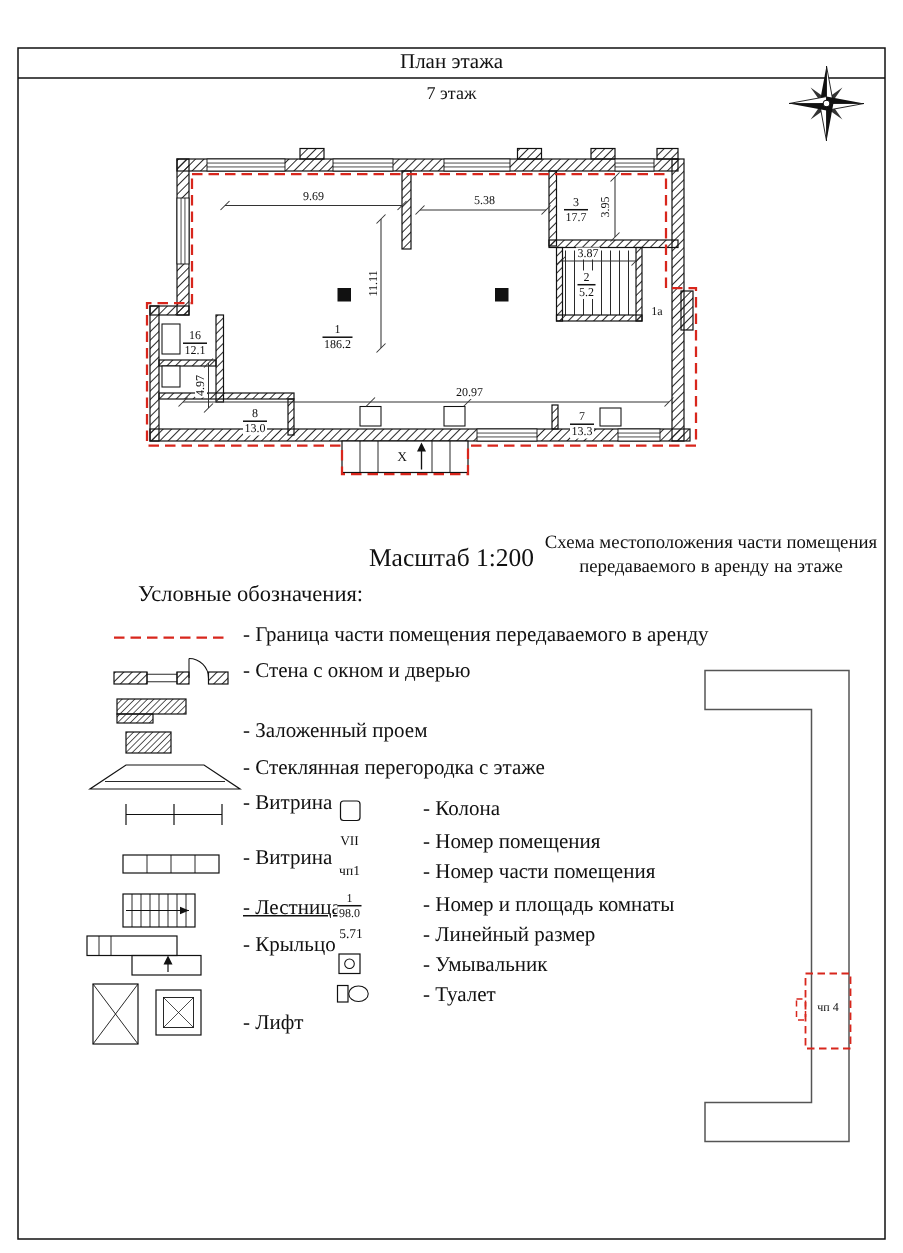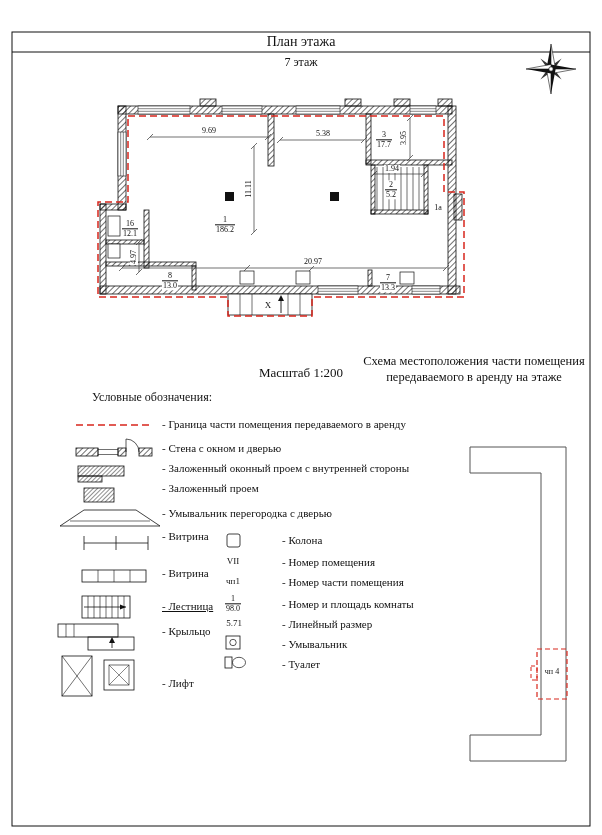--- a/index.html
+++ b/index.html
@@ -6,25 +6,25 @@
   html,body { background:#ffffff; }
   body { font-family:"Liberation Serif", serif; }
   .page { position:relative; width:602px; height:835px; background:#fff; overflow:hidden; margin:4px auto; }
   .svg-layer { position:absolute; left:0; top:0; }
 
   .txt { position:absolute; transform:translate(-50%,-50%); white-space:nowrap; color:#111; line-height:1; background:#fff; padding:0 1px; }
   .rot { transform:translate(-50%,-50%) rotate(-90deg); }
   .dim { font-size:8px; }
   .title1 { font-size:14px; background:transparent; }
   .title2 { font-size:12px; background:transparent; }
-  .scale  { font-size:13px; background:transparent; }
+  .scale  { font-size:17px; background:transparent; }
   .red { color:#d8261c; }
 
-  .legend-item { position:absolute; transform:translateY(-50%); white-space:nowrap; font-size:11px; color:#111; }
-  .legend-heading { font-size:12px; }
+  .legend-item { position:absolute; transform:translateY(-50%); white-space:nowrap; font-size:14px; color:#111; }
+  .legend-heading { font-size:15px; }
   .sym { position:absolute; transform:translate(-50%,-50%); white-space:nowrap; font-size:9px; color:#111; line-height:1; background:#fff; }
 
   .room-label { position:absolute; transform:translate(-50%,-50%); text-align:center; font-size:8px; line-height:1.15; color:#111; background:#fff; }
   .room-label .num { display:block; border-bottom:1px solid #111; padding:0 3px; }
   .room-label .area { display:block; padding:0 1px; }
 
   .scheme-heading { position:absolute; left:360px; top:349px; width:228px; text-align:center; font-size:12.5px; line-height:1.3; color:#111; }
 </style>
 </head>
 <body>
@@ -301,30 +301,29 @@
   <span class="num">16</span>
   <span class="area">12.1</span>
 </div>
 <div class="txt dim" style="left:438px; top:204px;">1а</div>
 <div class="sym" style="left:268px; top:301px;">X</div>
 
 <div class="txt dim" style="left:209px; top:127px;">9.69</div>
 <div class="txt dim" style="left:323px; top:130px;">5.38</div>
 <div class="txt dim rot" style="left:249px; top:185px;">11.11</div>
 <div class="txt dim rot" style="left:404px; top:134px;">3.95</div>
-<div class="txt dim" style="left:392px; top:165px;">1.94</div>
+<div class="txt dim" style="left:392px; top:165px;">3.87</div>
 <div class="txt dim rot" style="left:134px; top:253px;">4.97</div>
 <div class="txt dim" style="left:313px; top:258px;">20.97</div>
 
 <div class="legend-item legend-heading" style="left:92px; top:393px;">Условные обозначения:</div>
 <div class="legend-item" style="left:162px; top:420px;">- Граница части помещения передаваемого в аренду</div>
 <div class="legend-item" style="left:162px; top:444px;">- Стена с окном и дверью</div>
-<div class="legend-item" style="left:162px; top:464px;">- Заложенный оконный проем с внутренней стороны</div>
 <div class="legend-item" style="left:162px; top:484px;">- Заложенный проем</div>
-<div class="legend-item" style="left:162px; top:509px;">- Умывальник перегородка с дверью</div>
+<div class="legend-item" style="left:162px; top:509px;">- Стеклянная перегородка с этаже</div>
 <div class="legend-item" style="left:162px; top:532px;">- Витрина</div>
 <div class="legend-item" style="left:162px; top:569px;">- Витрина</div>
 <div class="legend-item" style="left:162px; top:602px;text-decoration:underline;">- Лестница</div>
 <div class="legend-item" style="left:162px; top:627px;">- Крыльцо</div>
 <div class="legend-item" style="left:162px; top:679px;">- Лифт</div>
 
 <div class="legend-item" style="left:282px; top:536px;">- Колона</div>
 <div class="legend-item" style="left:282px; top:558px;">- Номер помещения</div>
 <div class="legend-item" style="left:282px; top:578px;">- Номер части помещения</div>
 <div class="legend-item" style="left:282px; top:600px;">- Номер и площадь комнаты</div>

